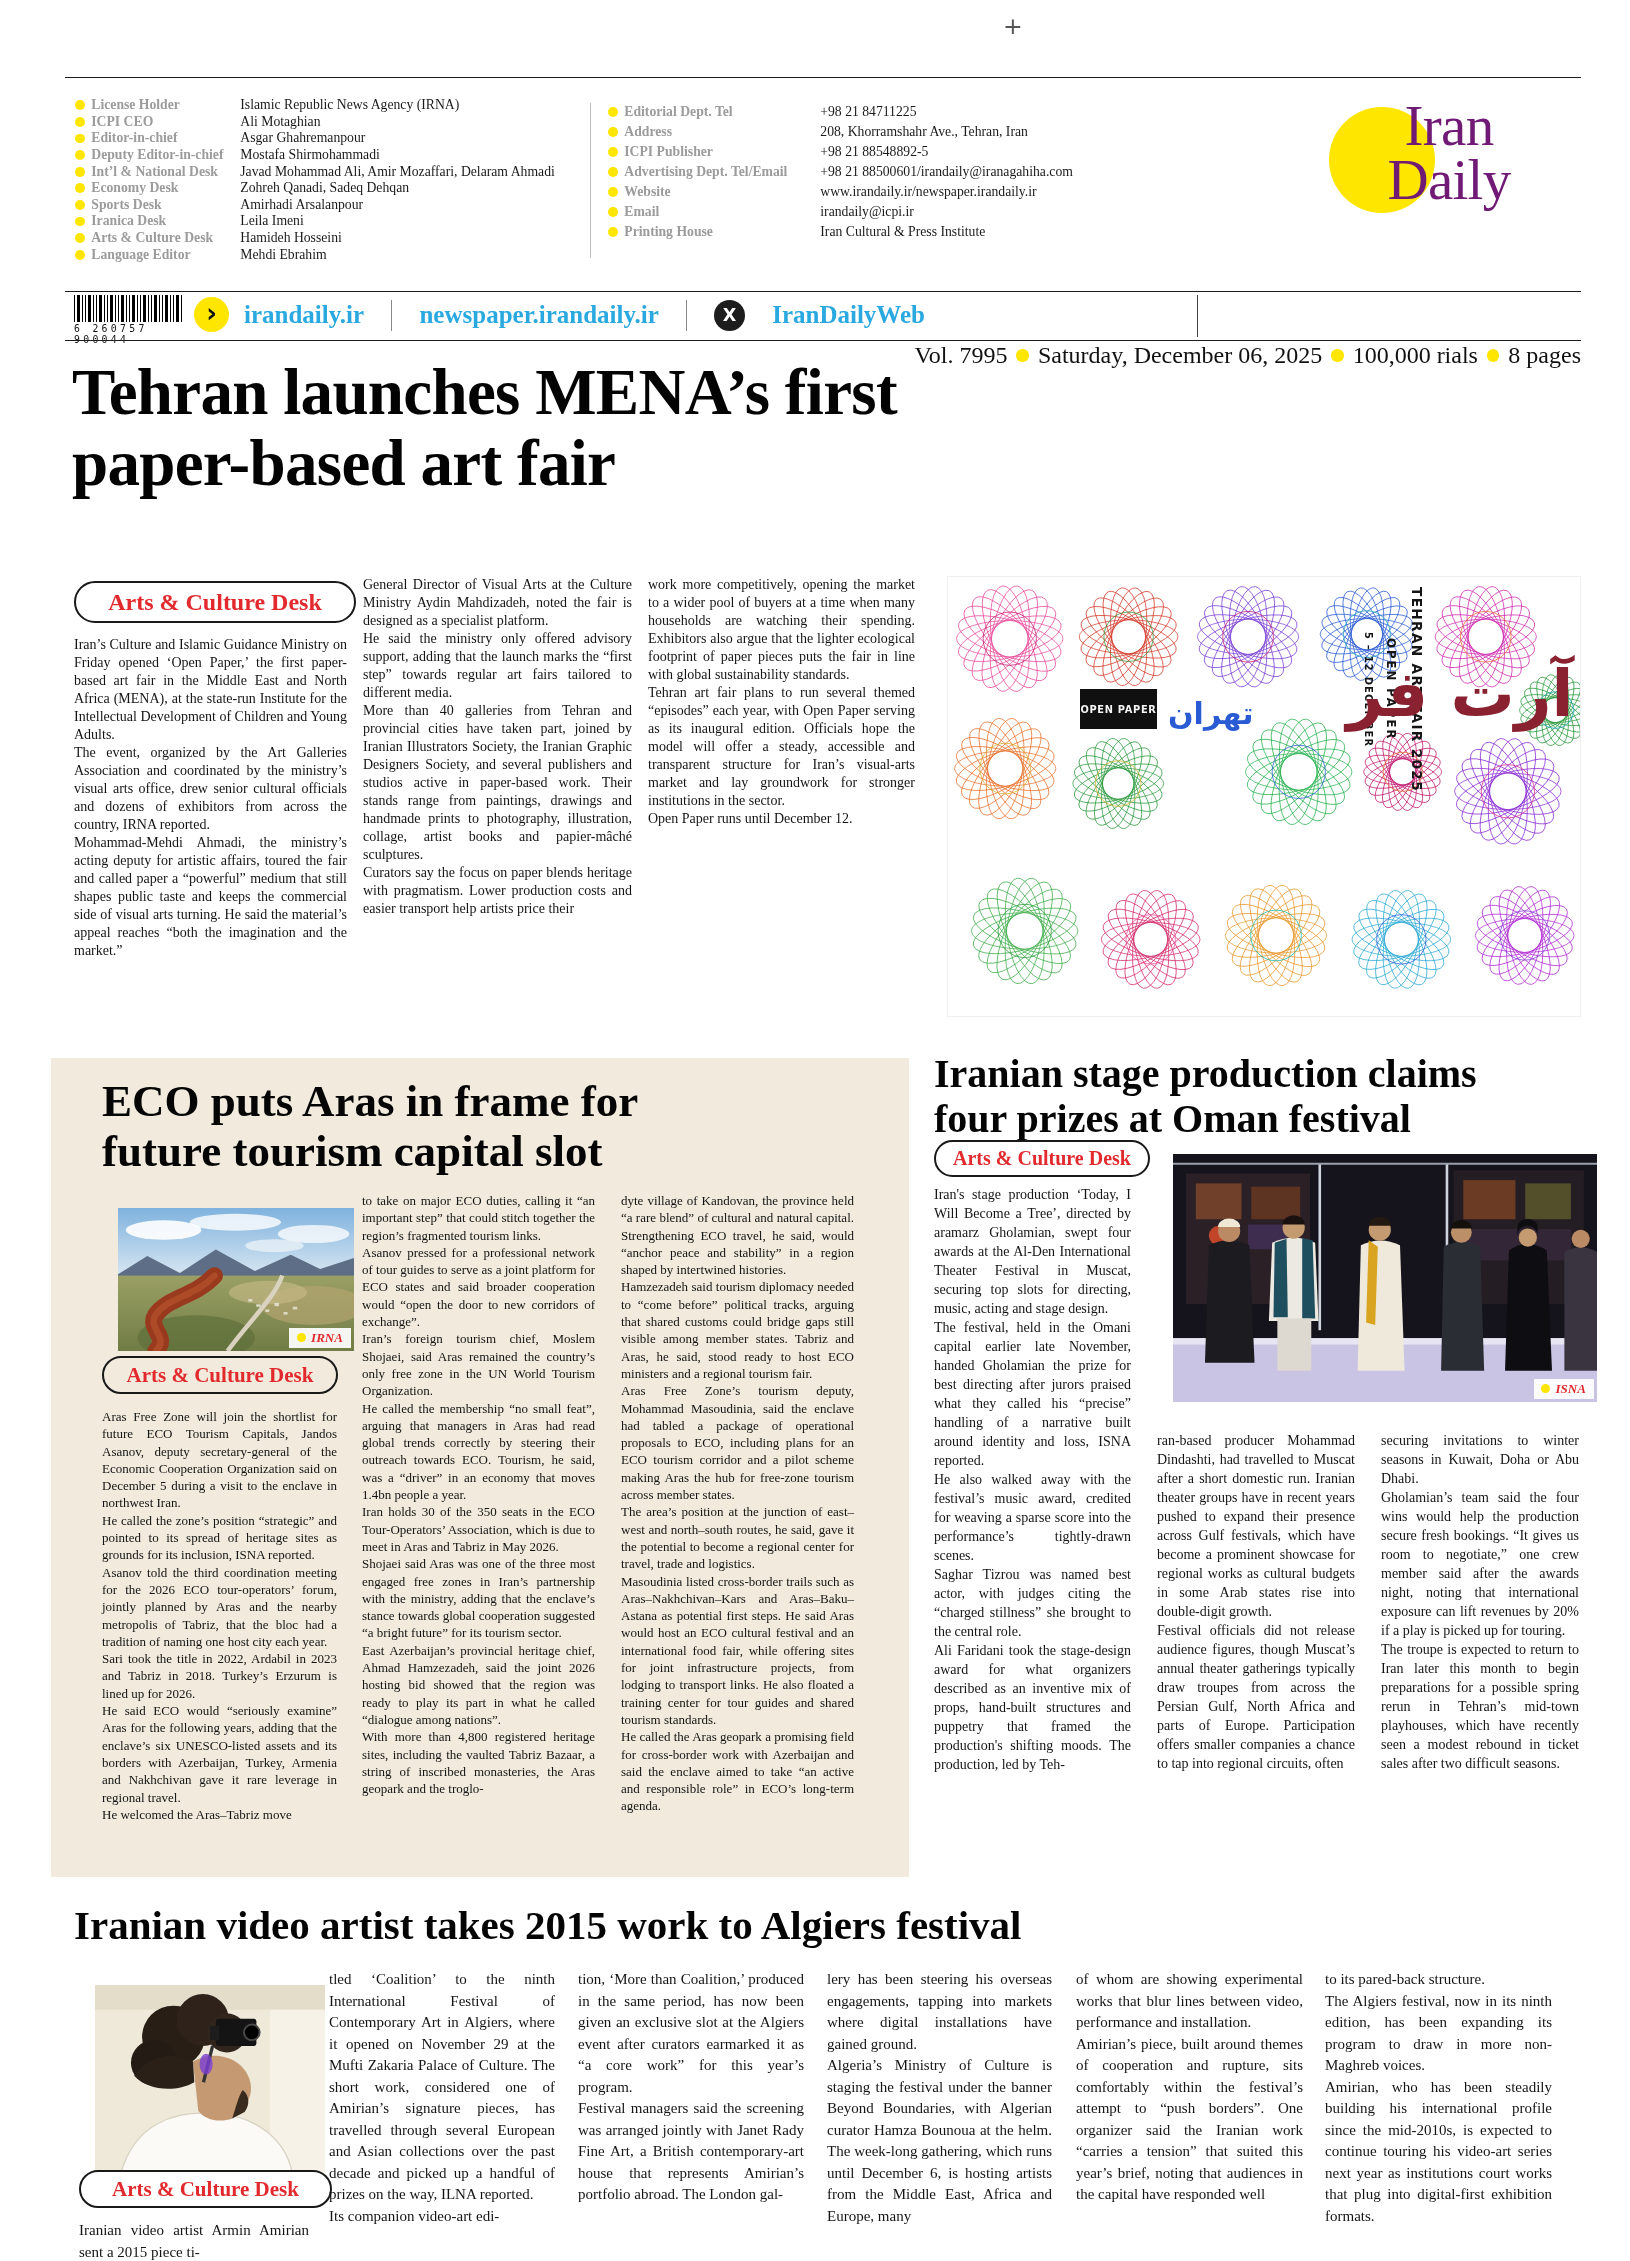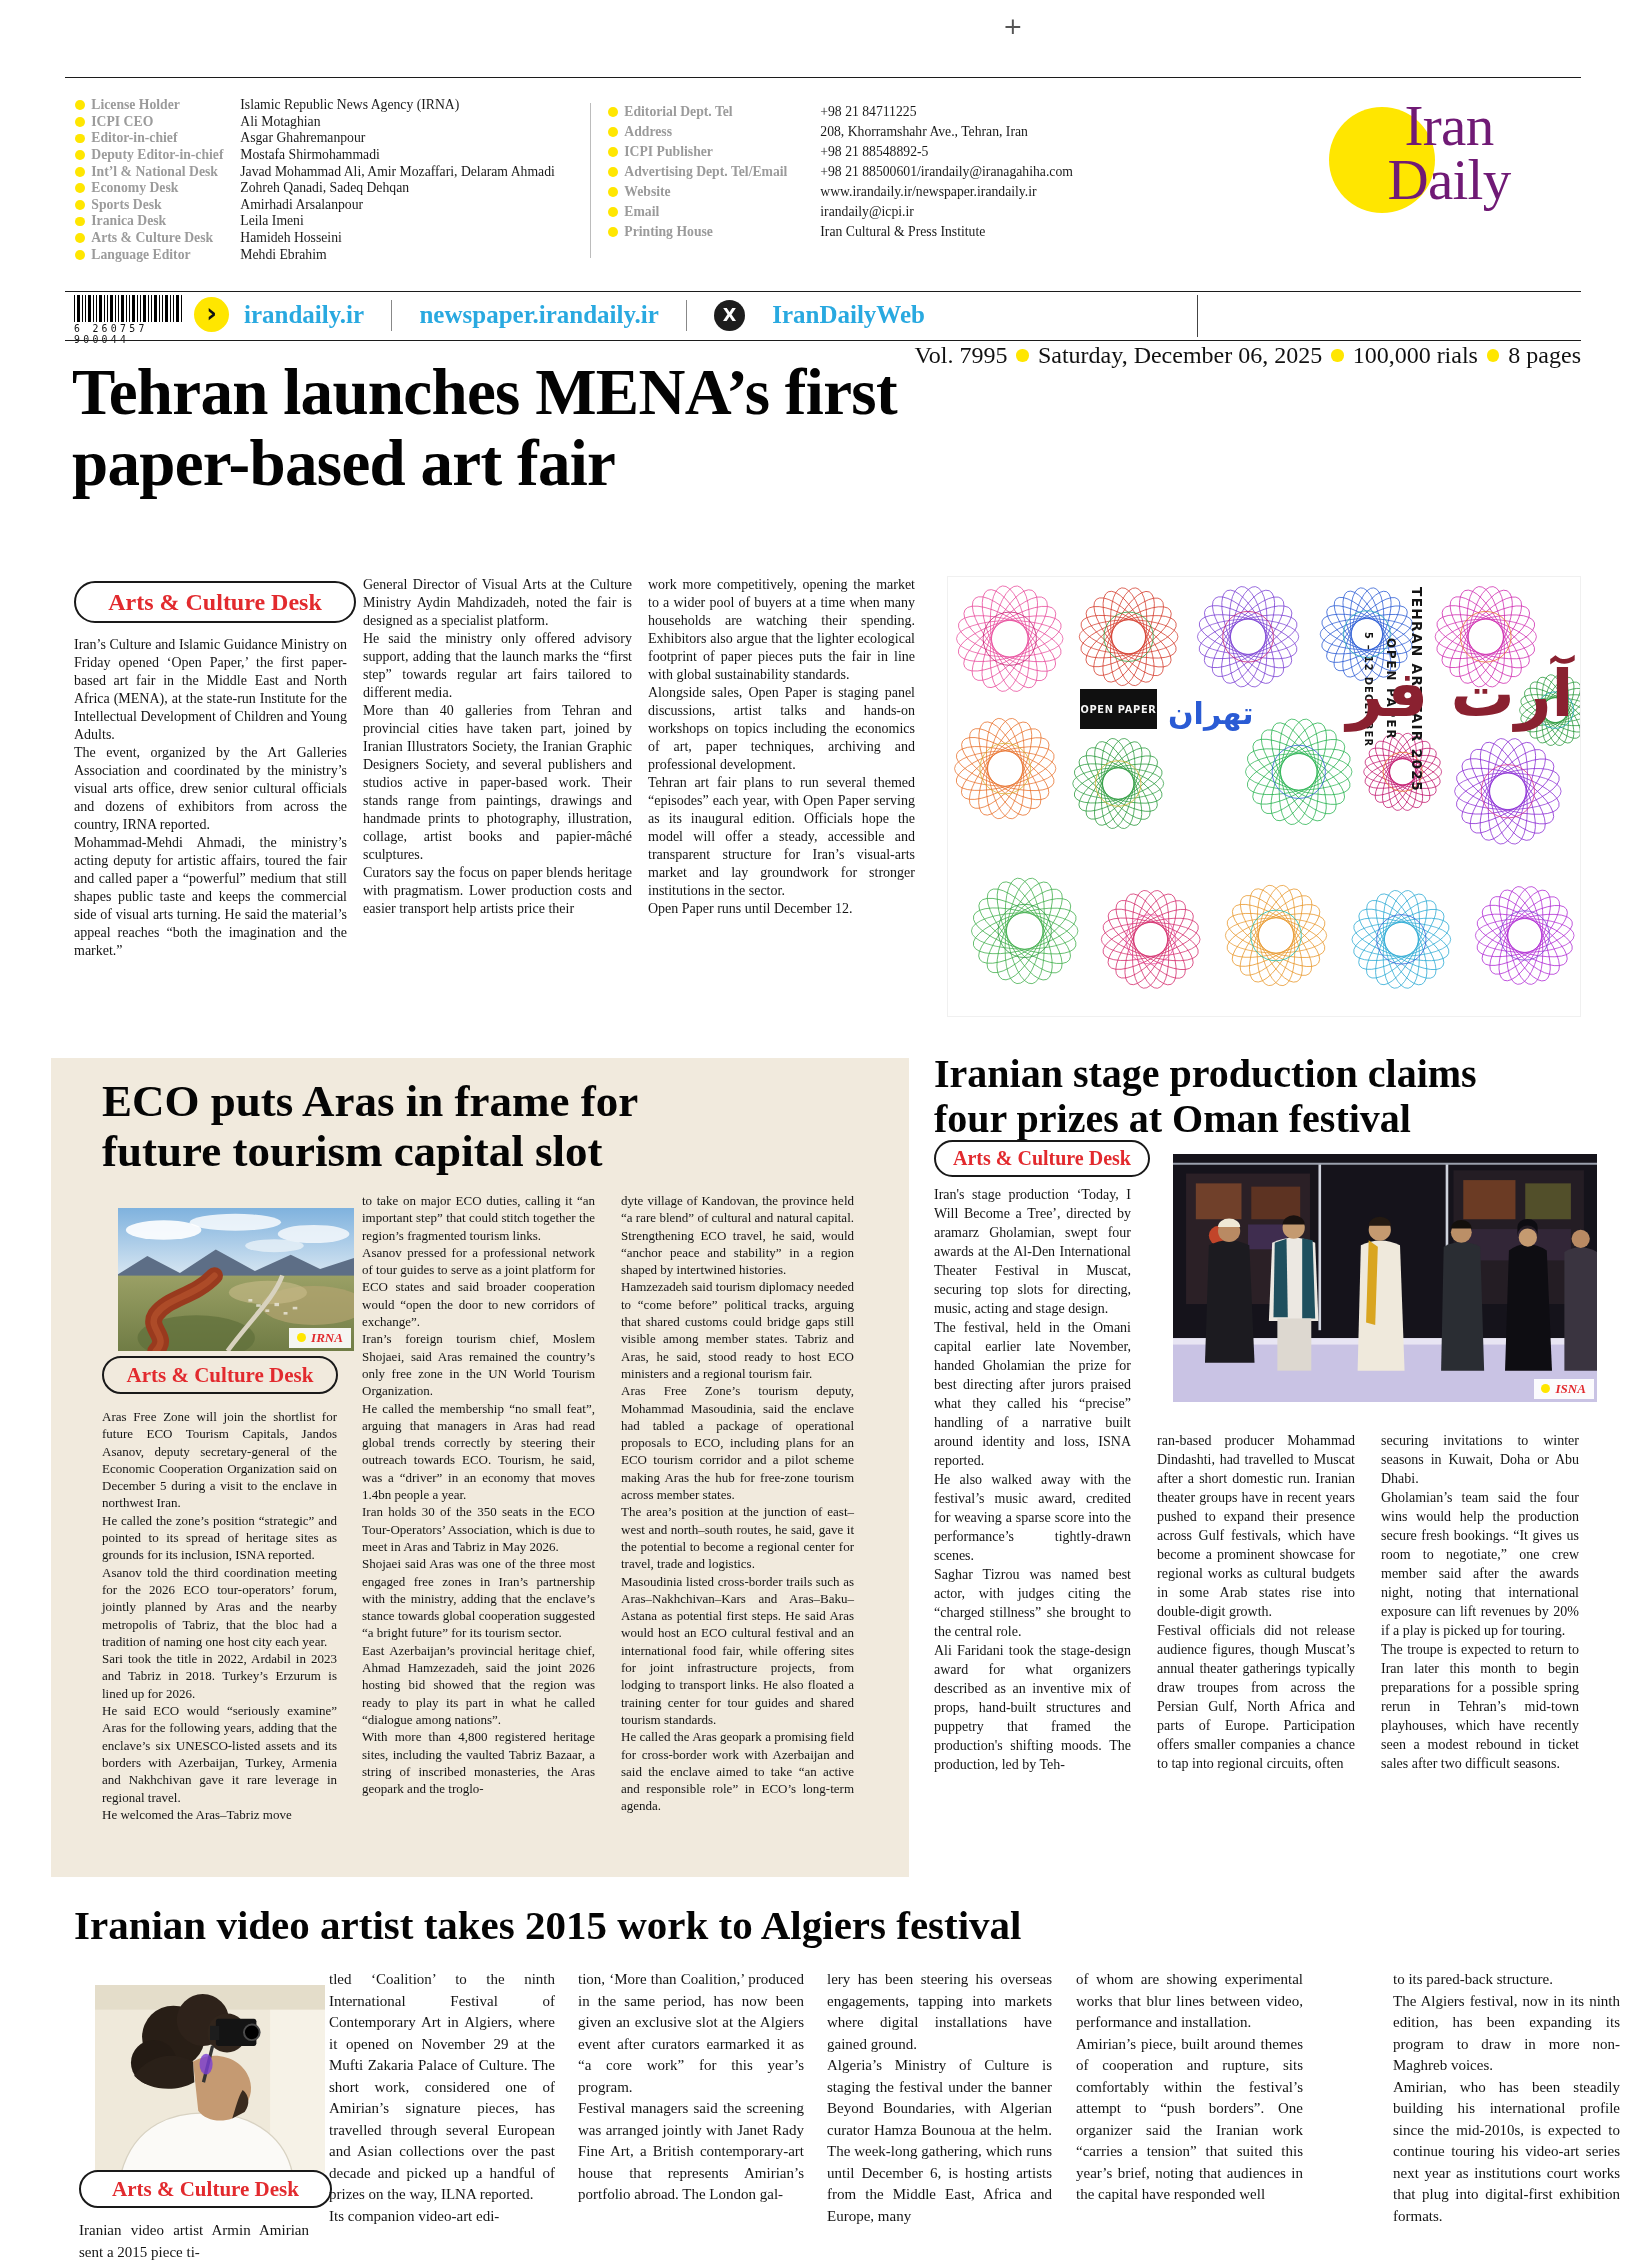--- a/index.html
+++ b/index.html
@@ -106,21 +106,21 @@
 
   
   .alg-headline{position:absolute;left:74px;top:1901px;margin:0;font-size:41px;font-weight:bold;color:#050505;}
   .fig-alg{left:79px;top:1969px;width:230px;height:188px;}
   .alg-col{font-size:15px;line-height:21.5px;}
   .alg-col1{left:79px;top:2220px;width:230px;}
   .alg-col2{left:329px;top:1969px;width:226px;}
   .alg-col3{left:578px;top:1969px;width:226px;}
   .alg-col4{left:827px;top:1969px;width:225px;}
   .alg-col5{left:1076px;top:1969px;width:227px;}
-  .alg-col6{left:1393px;top:1969px;width:227px;}
+  .alg-col6{left:1325px;top:1969px;width:227px;}
 </style>
 </head>
 <body>
 
 <div class="page">
 
   <div class="fold-mark">+</div>
   <div class="rule rule-top"></div>
 
   <section>
@@ -262,21 +262,20 @@
       <p>Mohammad-Mehdi Ahmadi, the ministry’s acting deputy for artistic affairs, toured the fair and called paper a “powerful” medium that still shapes public taste and keeps the commercial side of visual arts turning. He said the material’s appeal reaches “both the imagination and the market.”</p>
     </div>
   <div class="body-col af-col af-col2">
       <p>General Director of Visual Arts at the Culture Ministry Aydin Mahdizadeh, noted the fair is designed as a specialist platform.</p>
       <p>He said the ministry only offered advisory support, adding that the launch marks the “first step” towards regular art fairs tailored to different media.</p>
       <p>More than 40 galleries from Tehran and provincial cities have taken part, joined by Iranian Illustrators Society, the Iranian Graphic Designers Society, and several publishers and studios active in paper-based work. Their stands range from paintings, drawings and handmade prints to photography, illustration, collage, artist books and papier-mâché sculptures.</p>
       <p>Curators say the focus on paper blends heritage with pragmatism. Lower production costs and easier transport help artists price their</p>
     </div>
   <div class="body-col af-col af-col3">
       <p>work more competitively, opening the market to a wider pool of buyers at a time when many households are watching their spending. Exhibitors also argue that the lighter ecological footprint of paper pieces puts the fair in line with global sustainability standards.</p>
-      <p>Alongside sales, Open Paper is staging panel discussions, artist talks and hands-on workshops on topics including the economics of art, paper techniques, archiving and professional development.</p>
       <p>Tehran art fair plans to run several themed “episodes” each year, with Open Paper serving as its inaugural edition. Officials hope the model will offer a steady, accessible and transparent structure for Iran’s visual-arts market and lay groundwork for stronger institutions in the sector.</p>
       <p>Open Paper runs until December 12.</p>
     </div>
 
   <figure class="poster">
     <svg id="poster-svg" viewBox="0 0 973 676">
         <g transform="translate(95,95)">
           <ellipse rx="82" ry="28" transform="rotate(0)" fill="none" stroke="#e84a9b" stroke-width="1.3" opacity="0.85"></ellipse>
           <ellipse rx="82" ry="28" transform="rotate(16.4)" fill="none" stroke="#e84a9b" stroke-width="1.3" opacity="0.85"></ellipse>
           <ellipse rx="82" ry="28" transform="rotate(32.8)" fill="none" stroke="#e84a9b" stroke-width="1.3" opacity="0.85"></ellipse>

